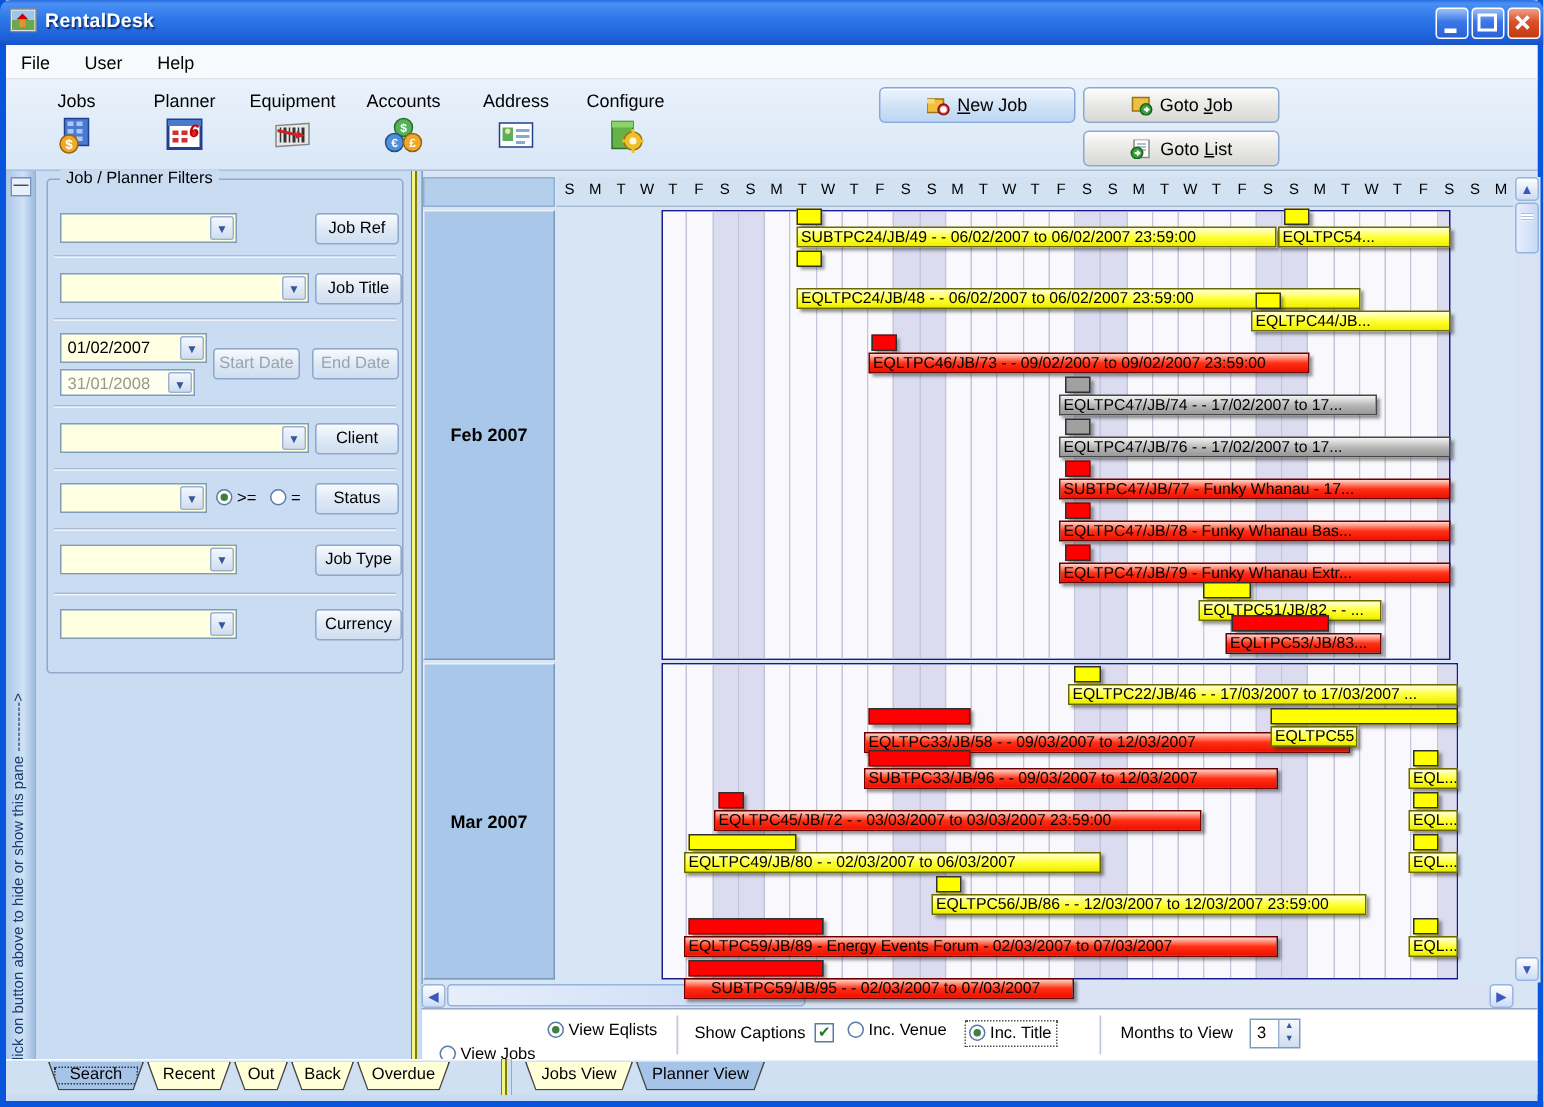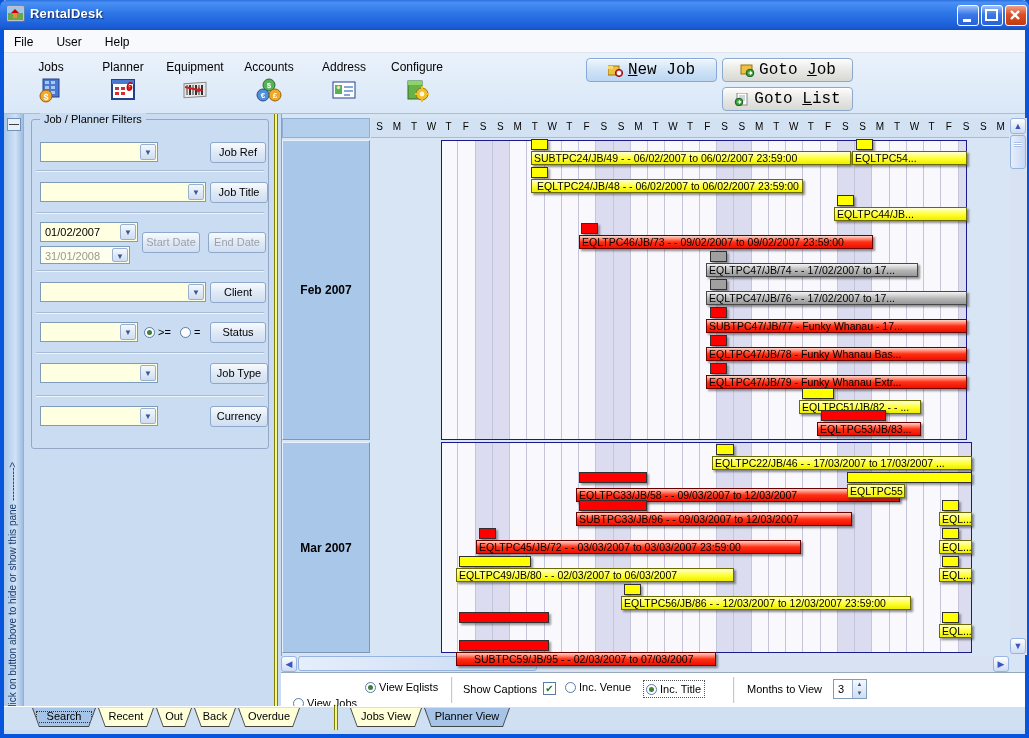--- a/index.html
+++ b/index.html
@@ -23,22 +23,22 @@
 
   
   #menubar { position:absolute; left:0; top:30px; width:1021px; height:23px; background:#f7f9fc; border-bottom:1px solid #dfe5ee; }
   .menu-item { display:inline-block; padding:5px 10px 0 10px; font-size:12px; }
   #toolbar { position:absolute; left:0; top:53px; width:1021px; height:61px; background:linear-gradient(#eaf2fb,#d9e7f7);
     border-bottom:1px solid #aabdd6; }
   .tool-item { position:absolute; top:7px; width:70px; text-align:center; }
   .tool-item .lbl { font-size:12px; }
   .tool-item .ico { margin-top:3px; display:inline-block; width:26px; height:26px; }
   .action-btn { position:absolute; height:24px; width:131px; border-radius:4px; border:1px solid #8ea8cc;
-    background:linear-gradient(#fdfdfd,#e8e8e6 50%,#d8d8d4); font-size:16px; text-align:center; line-height:22px;
-    box-shadow:inset 0 1px 0 #fff;font-family:Liberation Mono, monospace; }
+    background:linear-gradient(#fdfdfd,#e8e8e6 50%,#d8d8d4); font-size:12px; text-align:center; line-height:22px;
+    box-shadow:inset 0 1px 0 #fff; }
   .action-btn.blue { background:linear-gradient(#eef5fd,#cfe2f6 55%,#bcd6f2); border-color:#88a8d8; }
   .action-btn u { text-decoration:underline; }
   .action-btn .aicon { display:inline-block; vertical-align:-3px; margin-right:4px; }
 
   
   #left-strip { position:absolute; left:0; top:114px; width:20px; height:616px;
     background:linear-gradient(90deg,#a9c6e8,#cfe2f6 60%,#9fbce0); border-right:1px solid #8fb0d8; }
   #collapse-btn { position:absolute; left:3px; top:4px; width:14px; height:13px; background:#e8f0fa;
     border:1px solid #7090c0; font-size:10px; line-height:10px; text-align:center; }
   #strip-hint { position:absolute; left:3px; top:20px; height:580px; width:14px;
@@ -450,21 +450,21 @@
         <div class="gcol" style="left: 464.75px; width: 17.25px; position: absolute;"></div>
         <div class="gcol" style="left: 482px; width: 17.25px; position: absolute;"></div>
         <div class="gcol" style="left: 499.25px; width: 17.25px; position: absolute;"></div>
         <div class="gcol we" style="left: 516.5px; width: 17.25px; position: absolute;"></div>
       </div>
       <div class="gbar yellow block" style="left: 527px; top: 139px; width: 17px; position: absolute; pointer-events: auto;"></div>
       <div class="gbar yellow caption" style="left: 527px; top: 151px; width: 320px; position: absolute; pointer-events: auto;">SUBTPC24/JB/49 - - 06/02/2007 to 06/02/2007 23:59:00</div>
       <div class="gbar yellow block" style="left: 852px; top: 139px; width: 17px; position: absolute; pointer-events: auto;"></div>
       <div class="gbar yellow caption" style="left: 848px; top: 151px; width: 115px; position: absolute; pointer-events: auto;">EQLTPC54...</div>
       <div class="gbar yellow block" style="left: 527px; top: 167px; width: 17px; position: absolute; pointer-events: auto;"></div>
-      <div class="gbar yellow caption" style="left: 527px; top: 179px; width: 272px; position: absolute; pointer-events: auto; text-align: center;">EQLTPC24/JB/48 - - 06/02/2007 to 06/02/2007 23:59:00</div>
+      <div class="gbar yellow caption" style="left: 527px; top: 192px; width: 376px; position: absolute; pointer-events: auto;">EQLTPC24/JB/48 - - 06/02/2007 to 06/02/2007 23:59:00</div>
       <div class="gbar yellow block" style="left: 833px; top: 195px; width: 17px; position: absolute; pointer-events: auto;"></div>
       <div class="gbar yellow caption" style="left: 830px; top: 207px; width: 133px; position: absolute; pointer-events: auto;">EQLTPC44/JB...</div>
       <div class="gbar red block" style="left: 577px; top: 223px; width: 17px; position: absolute; pointer-events: auto;"></div>
       <div class="gbar red caption" style="left: 575px; top: 235px; width: 294px; position: absolute; pointer-events: auto;">EQLTPC46/JB/73 - - 09/02/2007 to 09/02/2007 23:59:00</div>
       <div class="gbar gray block" style="left: 706px; top: 251px; width: 17px; position: absolute; pointer-events: auto;"></div>
       <div class="gbar gray caption" style="left: 702px; top: 263px; width: 212px; position: absolute; pointer-events: auto;">EQLTPC47/JB/74 - - 17/02/2007 to 17...</div>
       <div class="gbar gray block" style="left: 706px; top: 279px; width: 17px; position: absolute; pointer-events: auto;"></div>
       <div class="gbar gray caption" style="left: 702px; top: 291px; width: 261px; position: absolute; pointer-events: auto;">EQLTPC47/JB/76 - - 17/02/2007 to 17...</div>
       <div class="gbar red block" style="left: 706px; top: 307px; width: 17px; position: absolute; pointer-events: auto;"></div>
       <div class="gbar red caption" style="left: 702px; top: 319px; width: 261px; position: absolute; pointer-events: auto;">SUBTPC47/JB/77 - Funky Whanau - 17...</div>
@@ -490,20 +490,21 @@
       <div class="gbar red caption" style="left: 472px; top: 540px; width: 325px; position: absolute; pointer-events: auto;">EQLTPC45/JB/72 - - 03/03/2007 to 03/03/2007 23:59:00</div>
       <div class="gbar yellow block" style="left: 938px; top: 528px; width: 17px; position: absolute; pointer-events: auto;"></div>
       <div class="gbar yellow caption" style="left: 935px; top: 540px; width: 33px; position: absolute; pointer-events: auto;">EQL...</div>
       <div class="gbar yellow block" style="left: 455px; top: 556px; width: 72px; position: absolute; pointer-events: auto;"></div>
       <div class="gbar yellow caption" style="left: 452px; top: 568px; width: 278px; position: absolute; pointer-events: auto;">EQLTPC49/JB/80 - - 02/03/2007 to 06/03/2007</div>
       <div class="gbar yellow block" style="left: 938px; top: 556px; width: 17px; position: absolute; pointer-events: auto;"></div>
       <div class="gbar yellow caption" style="left: 935px; top: 568px; width: 33px; position: absolute; pointer-events: auto;">EQL...</div>
       <div class="gbar yellow block" style="left: 620px; top: 584px; width: 17px; position: absolute; pointer-events: auto;"></div>
       <div class="gbar yellow caption" style="left: 617px; top: 596px; width: 290px; position: absolute; pointer-events: auto;">EQLTPC56/JB/86 - - 12/03/2007 to 12/03/2007 23:59:00</div>
       <div class="gbar red block" style="left: 455px; top: 612px; width: 90px; position: absolute; pointer-events: auto;"></div>
+      <div class="gbar red caption" style="left: 452px; top: 624px; width: 396px; position: absolute; pointer-events: auto;">EQLTPC59/JB/89 - Energy Events Forum - 02/03/2007 to 07/03/2007</div>
       <div class="gbar yellow block" style="left: 938px; top: 612px; width: 17px; position: absolute; pointer-events: auto;"></div>
       <div class="gbar yellow caption" style="left: 935px; top: 624px; width: 33px; position: absolute; pointer-events: auto;">EQL...</div>
       <div class="gbar red block" style="left: 455px; top: 640px; width: 90px; position: absolute; pointer-events: auto;"></div>
       <div class="gbar red caption" style="left: 452px; top: 652px; width: 260px; position: absolute; pointer-events: auto; padding-left: 17px;">SUBTPC59/JB/95 - - 02/03/2007 to 07/03/2007</div>
     </div>
 
   <div class="sb" style="left:1006px; top:118px; width:17px; height:537px">
     <div class="sb-btn" style="left:0; top:0">▲</div>
     <div class="sb-thumb" style="left:0; top:17px; width:16px; height:34px">
         <div class="grip"></div>

